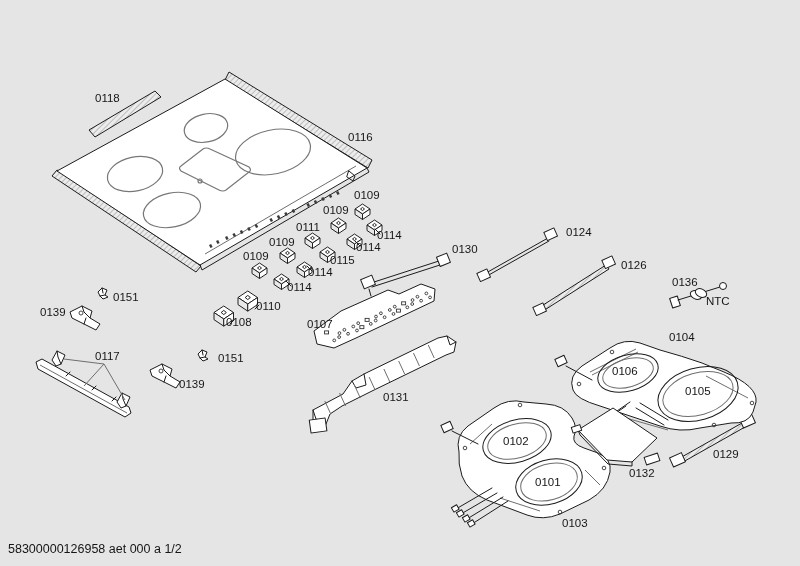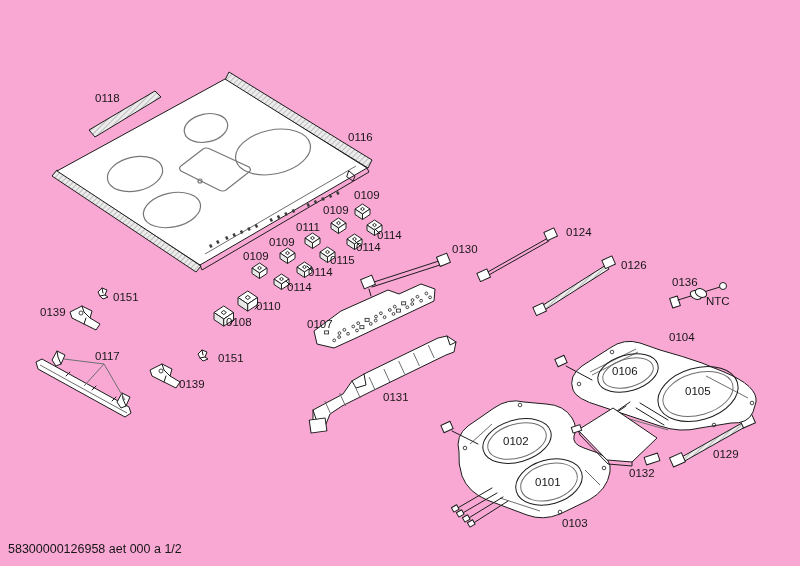--- a/index.html
+++ b/index.html
@@ -1,16 +1,16 @@
 <!DOCTYPE html>
 <html><head>
 <meta charset="utf-8">
 <style>
   html,body{margin:0;padding:0;background:#fff;}
-  #page{position:relative;width:800px;height:566px;background:#f9a8d4;overflow:hidden;
+  #page{position:relative;width:800px;height:566px;background:#e5e5e5;overflow:hidden;
         font-family:"Liberation Sans",sans-serif;}
   svg{display:block;}
   svg text{font-family:"Liberation Sans",sans-serif;font-size:11.5px;fill:#161616;}
   svg text.footer{font-size:12.5px;}
   .ln{fill:none;stroke:#1c1c1c;stroke-width:1;stroke-linejoin:round;stroke-linecap:round;}
   .lnw{fill:#ffffff;stroke:#1c1c1c;stroke-width:1;stroke-linejoin:round;}
   .thin{fill:none;stroke:#6e6e6e;stroke-width:1;}
   .zone{fill:none;stroke:#777777;stroke-width:1.2;}
   .hatchf{fill:url(#hatch);stroke:#1c1c1c;stroke-width:1;stroke-linejoin:round;}
   .mark{fill:#3a3a3a;stroke:none;}

